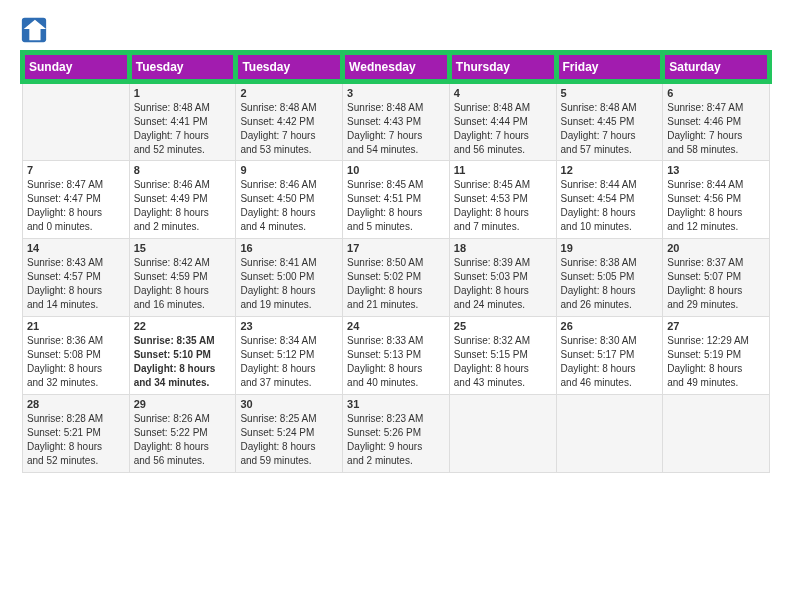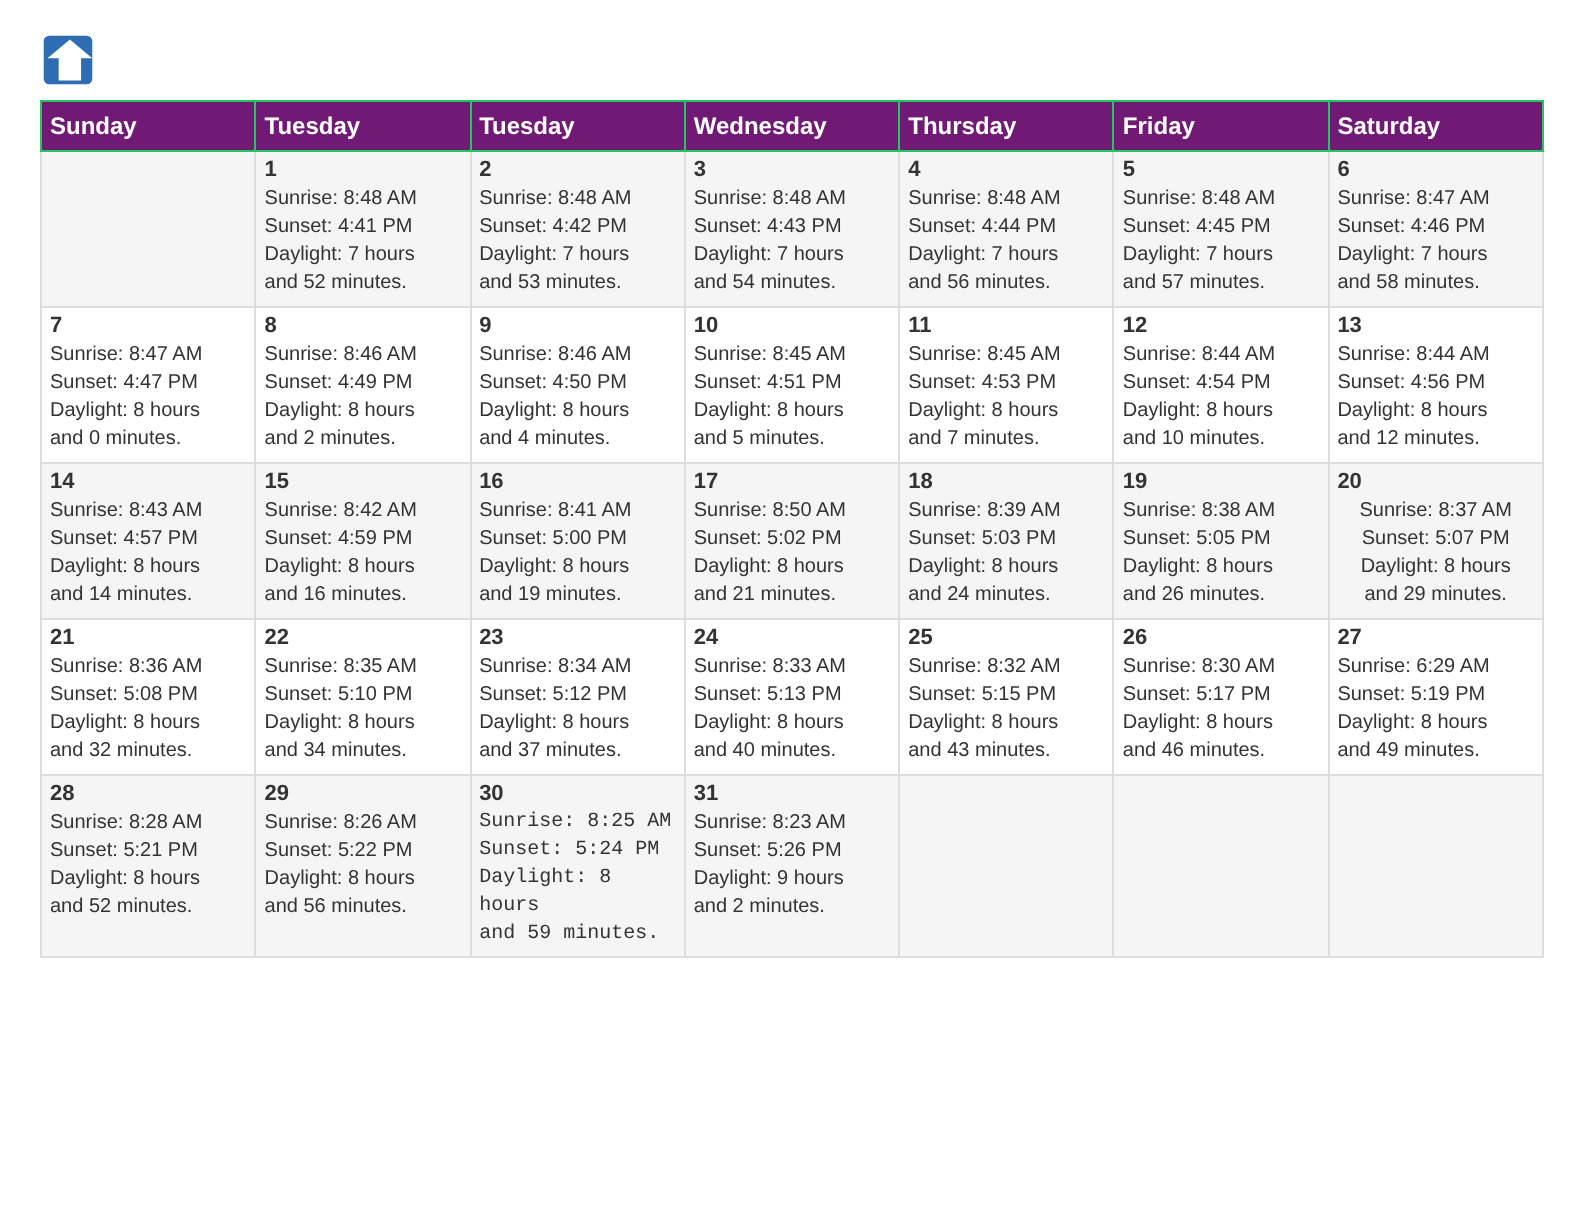--- a/index.html
+++ b/index.html
@@ -40,27 +40,27 @@
     .location-title {
       font-size: 15px;
       color: #444;
     }
     table {
       width: 100%;
       border-collapse: collapse;
       table-layout: fixed;
     }
     thead tr th {
-      background-color: #701a75;
+      background-color: #a21caf;
       color: #fff;
       font-size: 12px;
       font-weight: bold;
       padding: 5px 4px;
       text-align: left;
-      border: 1px solid #22c55e;
+      border: 5px solid #22c55e;
     }
     tbody tr td {
       vertical-align: top;
       border: 1px solid #ddd;
       padding: 3px 4px;
       font-size: 9.5px;
       color: #333;
       height: 78px;
     }
     tbody tr:nth-child(odd) td {
@@ -250,37 +250,37 @@
           </td>
           <td>
             <span class="day-number">19</span>
             <div class="cell-content" style="white-space: pre-line;">Sunrise: 8:38 AM
 Sunset: 5:05 PM
 Daylight: 8 hours
 and 26 minutes.</div>
           </td>
           <td>
             <span class="day-number">20</span>
-            <div class="cell-content" style="white-space: pre-line; text-align: center;">Sunrise: 8:37 AM
+            <div class="cell-content" style="white-space: pre-line;">Sunrise: 8:37 AM
 Sunset: 5:07 PM
 Daylight: 8 hours
 and 29 minutes.</div>
           </td>
         </tr>
         <tr>
           <td>
             <span class="day-number">21</span>
             <div class="cell-content" style="white-space: pre-line;">Sunrise: 8:36 AM
 Sunset: 5:08 PM
 Daylight: 8 hours
 and 32 minutes.</div>
           </td>
           <td>
             <span class="day-number">22</span>
-            <div class="cell-content" style="white-space: pre-line;">Sunrise: 8:35 AM
+            <div class="cell-content" style="white-space: pre-line; font-weight: bold;">Sunrise: 8:35 AM
 Sunset: 5:10 PM
 Daylight: 8 hours
 and 34 minutes.</div>
           </td>
           <td>
             <span class="day-number">23</span>
             <div class="cell-content" style="white-space: pre-line;">Sunrise: 8:34 AM
 Sunset: 5:12 PM
 Daylight: 8 hours
 and 37 minutes.</div>
@@ -301,21 +301,21 @@
           </td>
           <td>
             <span class="day-number">26</span>
             <div class="cell-content" style="white-space: pre-line;">Sunrise: 8:30 AM
 Sunset: 5:17 PM
 Daylight: 8 hours
 and 46 minutes.</div>
           </td>
           <td>
             <span class="day-number">27</span>
-            <div class="cell-content" style="white-space: pre-line;">Sunrise: 6:29 AM
+            <div class="cell-content" style="white-space: pre-line;">Sunrise: 12:29 AM
 Sunset: 5:19 PM
 Daylight: 8 hours
 and 49 minutes.</div>
           </td>
         </tr>
         <tr>
           <td>
             <span class="day-number">28</span>
             <div class="cell-content" style="white-space: pre-line;">Sunrise: 8:28 AM
 Sunset: 5:21 PM
@@ -324,21 +324,21 @@
           </td>
           <td>
             <span class="day-number">29</span>
             <div class="cell-content" style="white-space: pre-line;">Sunrise: 8:26 AM
 Sunset: 5:22 PM
 Daylight: 8 hours
 and 56 minutes.</div>
           </td>
           <td>
             <span class="day-number">30</span>
-            <div class="cell-content" style="white-space: pre-line; font-family: Liberation Mono, monospace;">Sunrise: 8:25 AM
+            <div class="cell-content" style="white-space: pre-line;">Sunrise: 8:25 AM
 Sunset: 5:24 PM
 Daylight: 8 hours
 and 59 minutes.</div>
           </td>
           <td>
             <span class="day-number">31</span>
             <div class="cell-content" style="white-space: pre-line;">Sunrise: 8:23 AM
 Sunset: 5:26 PM
 Daylight: 9 hours
 and 2 minutes.</div>

